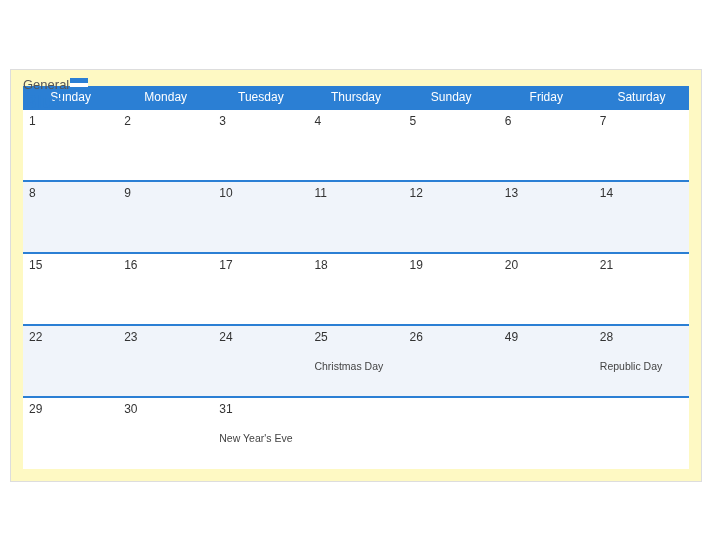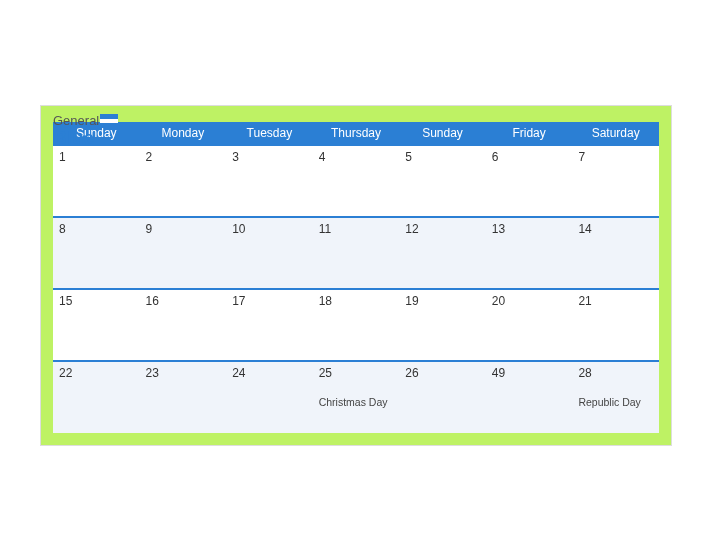--- a/index.html
+++ b/index.html
@@ -6,22 +6,22 @@
     body {
       font-family: Arial, sans-serif;
       background: #fff;
       width: 712px;
       height: 550px;
       display: flex;
       align-items: center;
       justify-content: center;
     }
     .calendar-container {
-      width: 632px;
-      background: #bef264;
+      width: 692px;
+      background: #fef9c3;
       border: 1px solid #ddd;
       padding: 8px 12px 12px 12px;
     }
     .calendar-header {
       display: flex;
       align-items: center;
       justify-content: center;
       position: relative;
       margin-bottom: 8px;
     }
@@ -213,15 +213,31 @@
             <span class="day-num">26</span>
           </td>
           <td>
             <span class="day-num">49</span>
           </td>
           <td>
             <span class="day-num">28</span>
             <span class="holiday-name">Republic Day</span>
           </td>
         </tr>
+        <tr class="row-white">
+          <td>
+            <span class="day-num">29</span>
+          </td>
+          <td>
+            <span class="day-num">30</span>
+          </td>
+          <td>
+            <span class="day-num">31</span>
+            <span class="holiday-name">New Year's Eve</span>
+          </td>
+          <td></td>
+          <td></td>
+          <td></td>
+          <td></td>
+        </tr>
       </tbody>
   </table>
 </div>
 
 </body></html>

